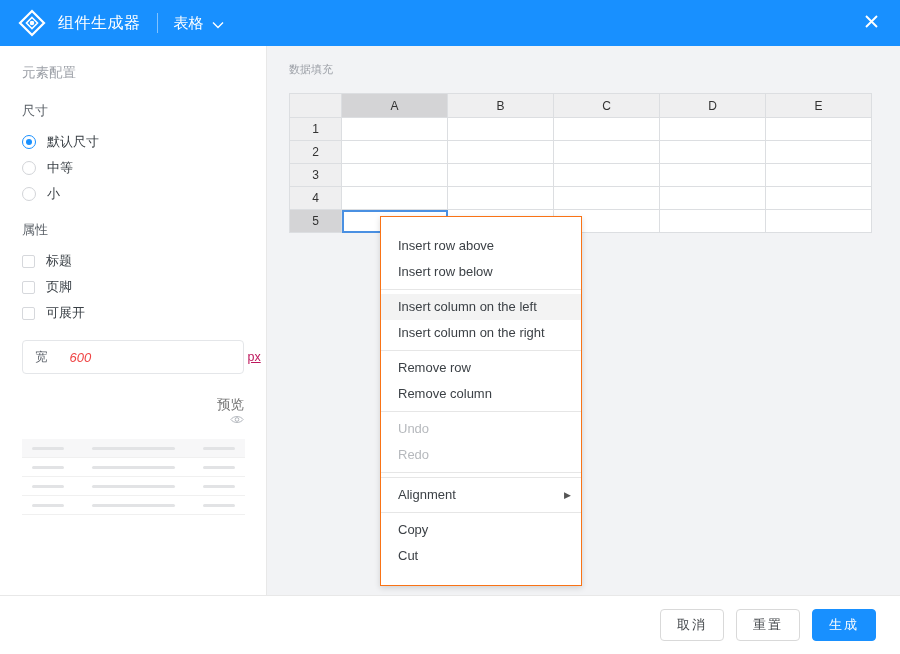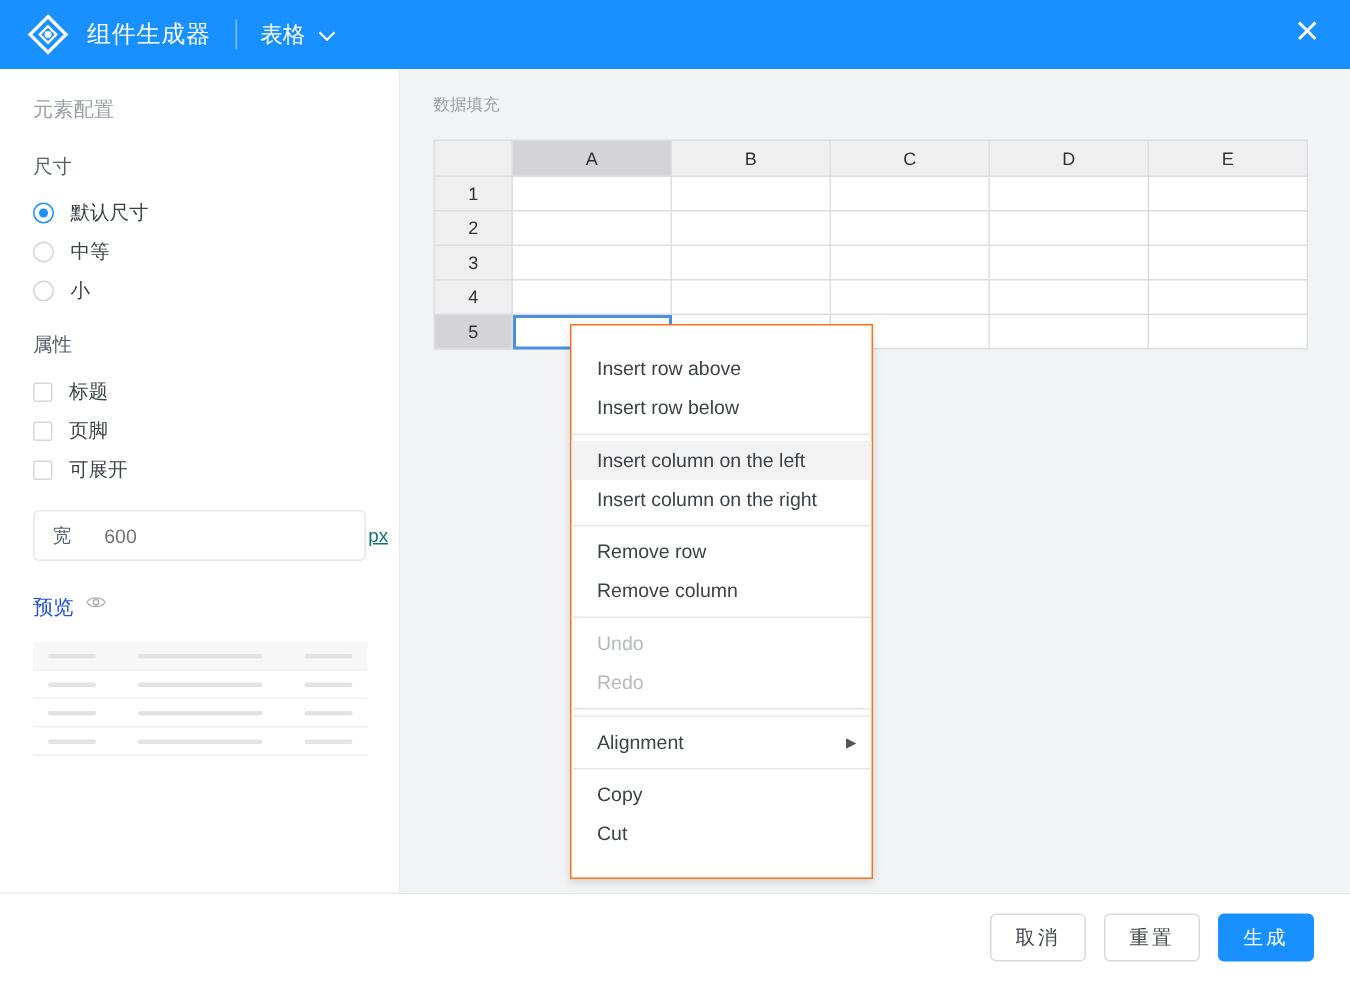--- a/index.html
+++ b/index.html
@@ -75,29 +75,30 @@
   }
   .group-gap { height: 14px; }
 
   .width-field {
     margin-top: 14px; height: 34px; border: 1px solid #e4e6e9;
     border-radius: 4px; display: flex; align-items: center;
     padding: 0 12px; background: #fff;
   }
   .width-field .prefix { font-size: 12.5px; color: #5a6068; }
   .width-field .val {
-    flex: 1; font-size: 13px; color: #737373; margin-left: 22px;
+    flex: 1; font-size: 13px; color: #ef4444; margin-left: 22px;
     background: transparent; border: none; outline: none;
     font-family: "Liberation Sans", sans-serif;
-  }
-  .width-field .suffix { font-size: 12.5px; color: #0f766e; text-decoration: underline; }
+    font-style: italic;
+  }
+  .width-field .suffix { font-size: 12.5px; color: #be185d; text-decoration: underline; }
 
   .preview-head {
-    margin-top: 22px; display: flex; align-items: flex-start;
-    font-size: 13.5px; color: #1d4ed8;
+    margin-top: 22px; display: flex; align-items: flex-end;
+    font-size: 13.5px; color: #737373; flex-direction: column;
   }
   .preview-head .eye { margin-left: 8px; display: inline-flex; }
   .preview-box {
     margin-top: 14px; width: 223px; border: 0;
   }
   .pv-row {
     height: 19px; display: flex; align-items: center;
     border-bottom: 1px solid #f0f0f0; padding: 0 10px;
   }
   .pv-row.head { background: #f7f7f8; }

